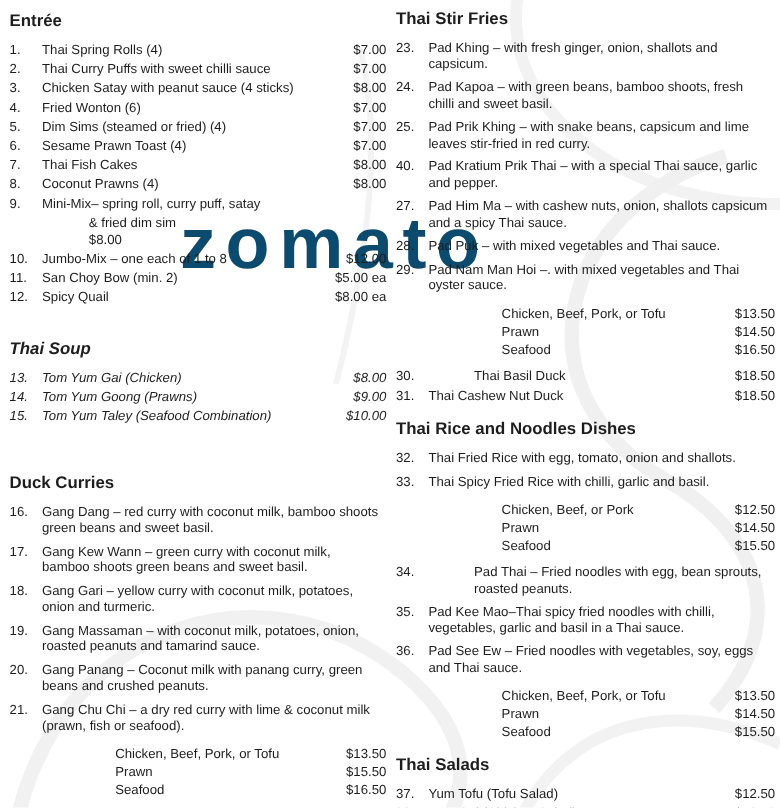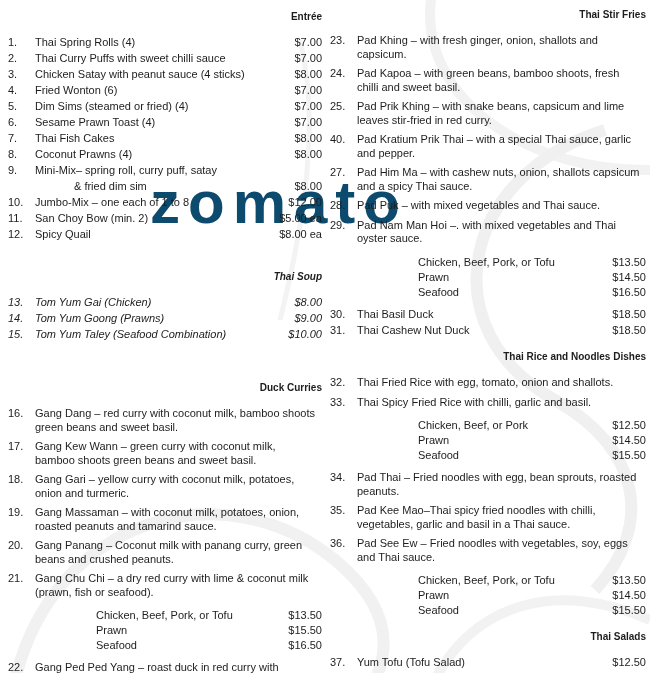--- a/index.html
+++ b/index.html
@@ -14,22 +14,22 @@
   .watermark {
     position: absolute; left: 150px; top: 168px; z-index: 0;
     font-size: 60px; font-weight: bold; letter-spacing: 8px;
     color: #0c4a6e; user-select: none;
   }
   .col { position: absolute; top: 0; z-index: 1; }
   .col-left  { left: 8px;   width: 314px; padding-top: 6px; }
   .col-right { left: 330px; width: 316px; padding-top: 4px; }
 
   .section-title {
-    text-align: right; font-weight: bold;
-    font-size: 10px; line-height: 18px;
+    text-align: left; font-weight: bold;
+    font-size: 14px; line-height: 18px;
     margin: 2px 0 10px;
   }
   .col-left  .section:nth-child(2) { margin-top: 26px; font-style: italic; }
   .col-left  .section:nth-child(3) { margin-top: 38px; }
   .col-right .section + .section   { margin-top: 11px; }
 
   .row {
     display: flex; align-items: flex-start;
     font-size: 11px; line-height: 13.5px;
     margin-bottom: 2.5px;
@@ -41,26 +41,26 @@
 
   .opt {
     display: flex; font-size: 11px; line-height: 14px;
     padding-left: 88px; margin-bottom: 1px;
   }
   .opt .label { flex: 1; }
   .opt .price { flex: none; white-space: nowrap; }
 
   .cont {
     display: flex; font-size: 11px; line-height: 13.5px;
-    padding-left: 66px; margin-bottom: 2.5px;
+    padding-left: 66px; margin-bottom: 2.5px; flex-direction: column;
   }
   .cont .text { flex: 1; }
   .cont .price { flex: none; white-space: nowrap; }
 
-  .mt8 { margin-top: 9px; }
+  .mt8 { margin-top: 9px; gap: 38px; }
 </style>
 </head>
 <body>
 
 <svg class="bg-art" width="650" height="673" viewBox="0 0 650 673" aria-hidden="true">
   <ellipse cx="645" cy="15" rx="215" ry="155" fill="none" stroke="#f2f2f2" stroke-width="10"></ellipse>
   <path d="M 605 130 C 460 175, 430 330, 555 400 C 640 448, 655 525, 595 590" fill="none" stroke="#f0f0f0" stroke-width="12"></path>
   <path d="M 300 40 C 320 120, 305 220, 280 320" fill="none" stroke="#f3f3f3" stroke-width="5"></path>
   <path d="M 15 680 C 55 515, 225 470, 335 560 C 395 610, 390 655, 370 690" fill="none" stroke="#f1f1f1" stroke-width="12"></path>
   <path d="M 430 690 C 470 600, 560 580, 650 620" fill="none" stroke="#f2f2f2" stroke-width="10"></path>

